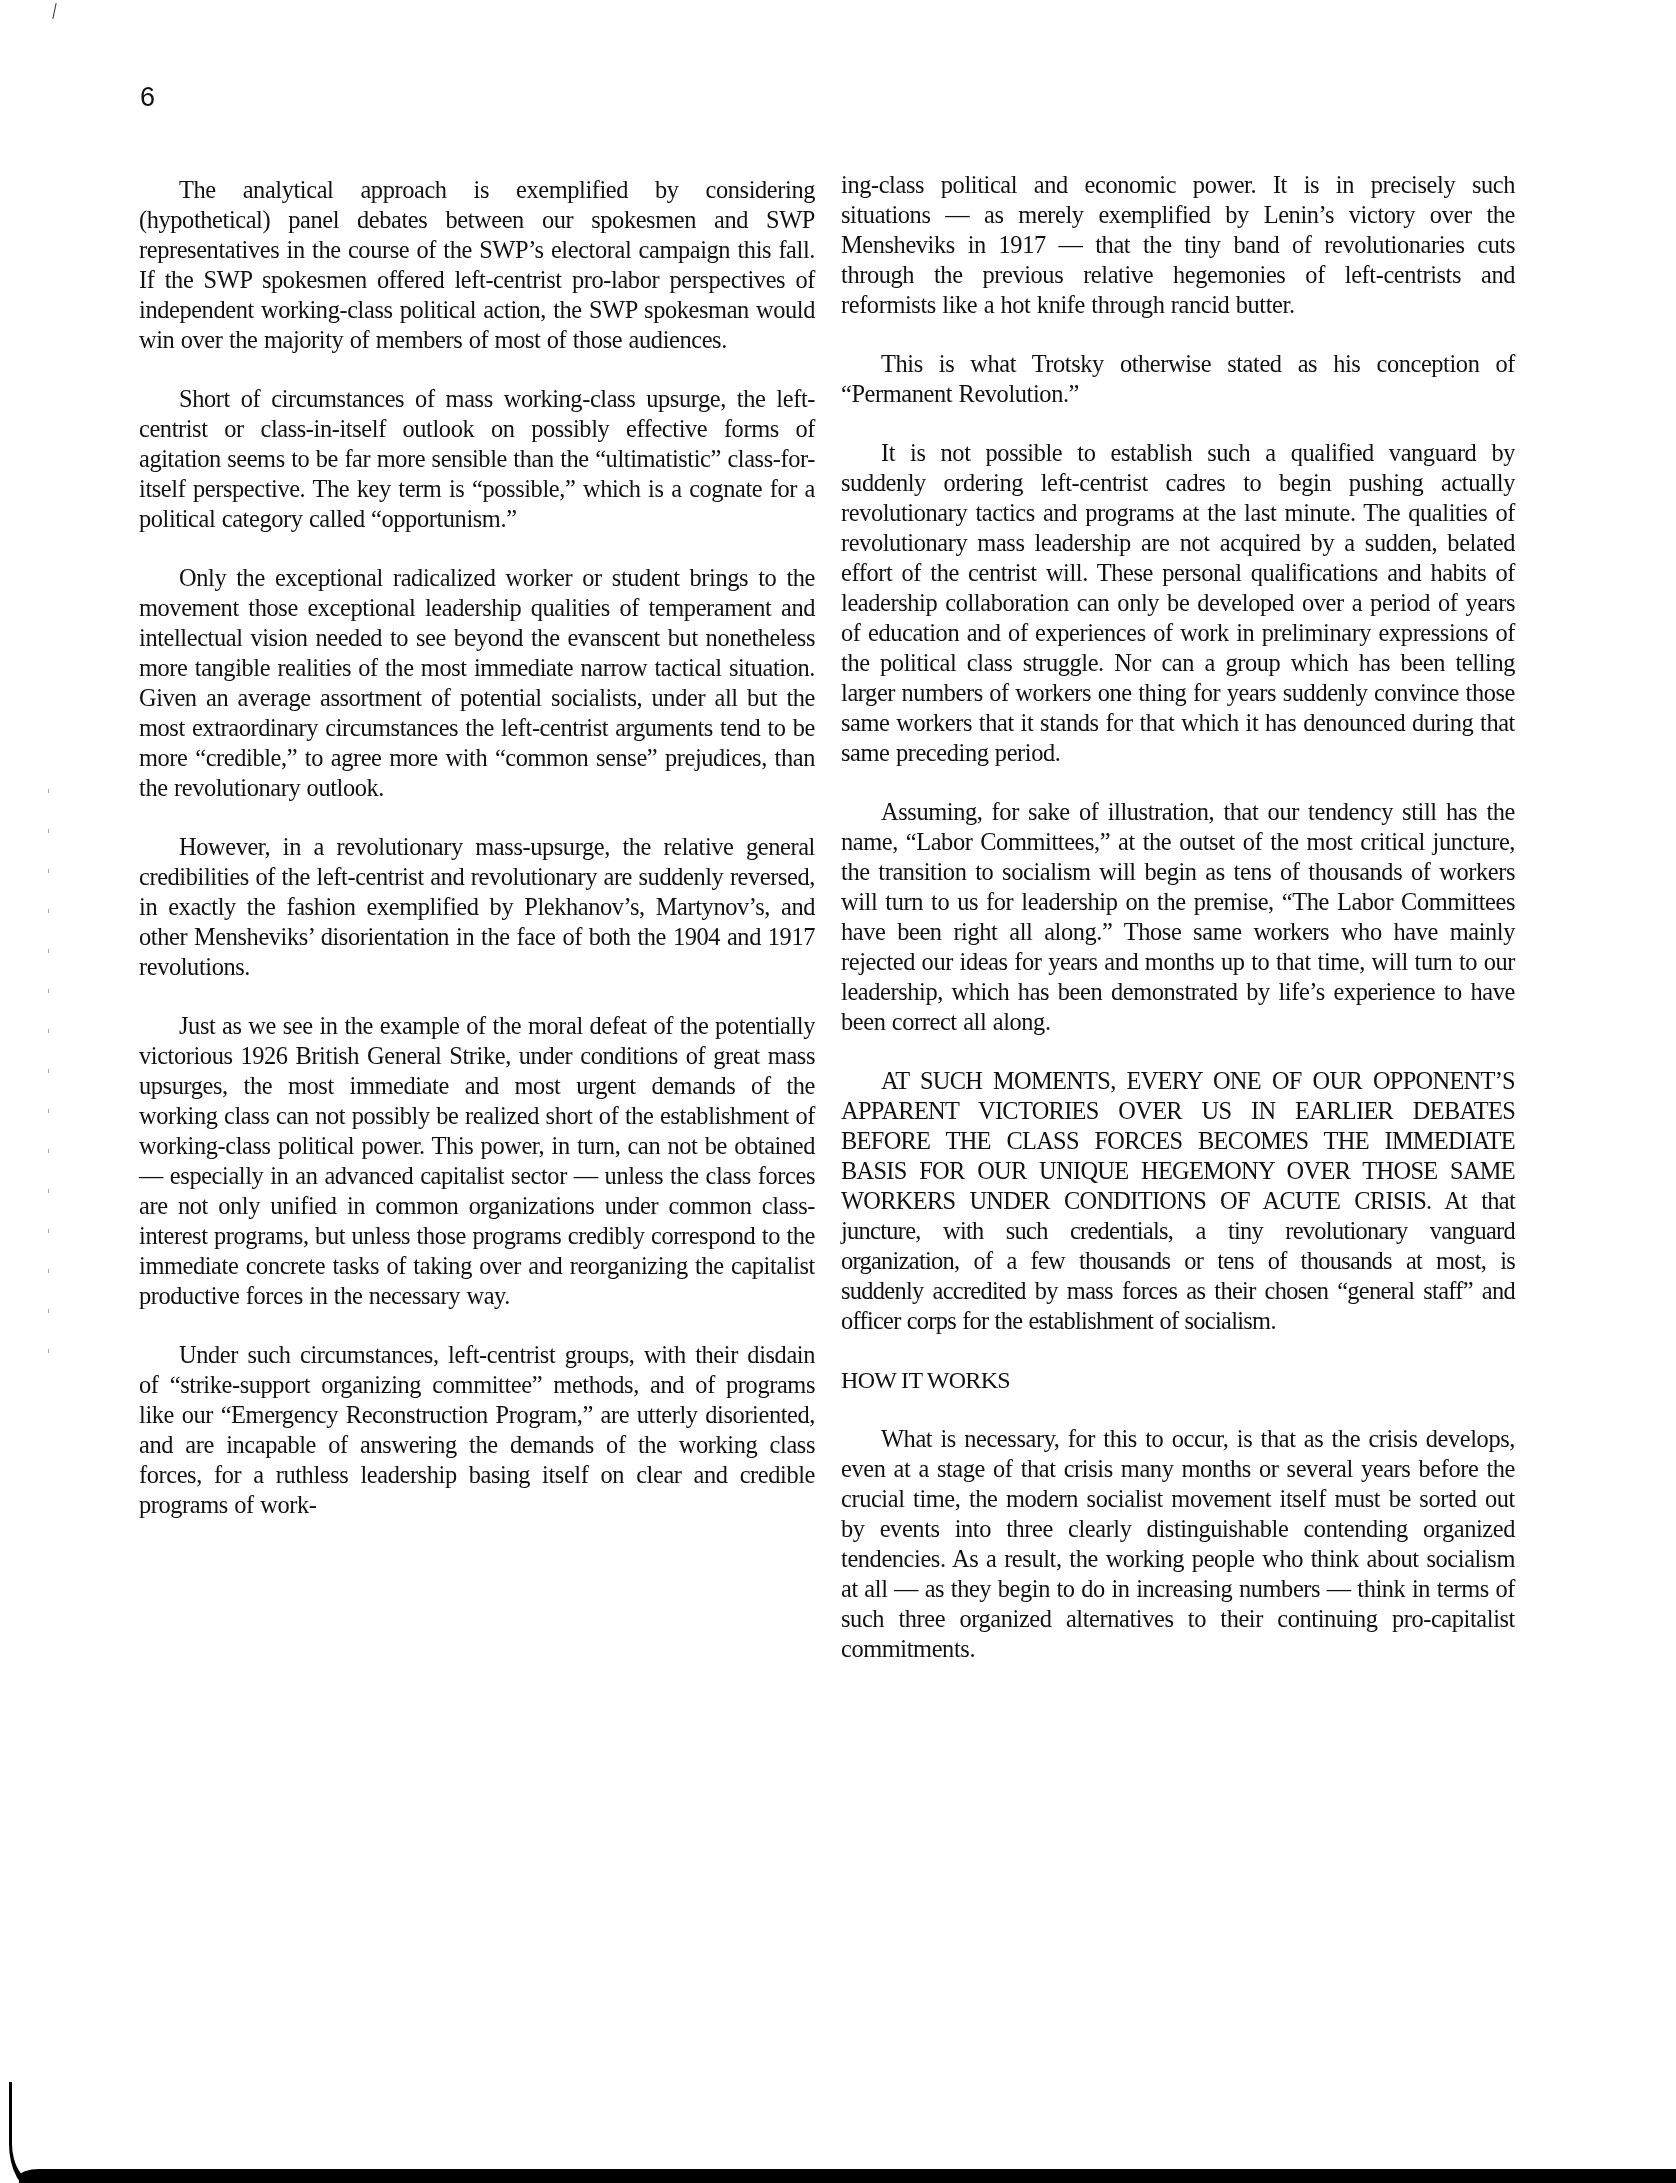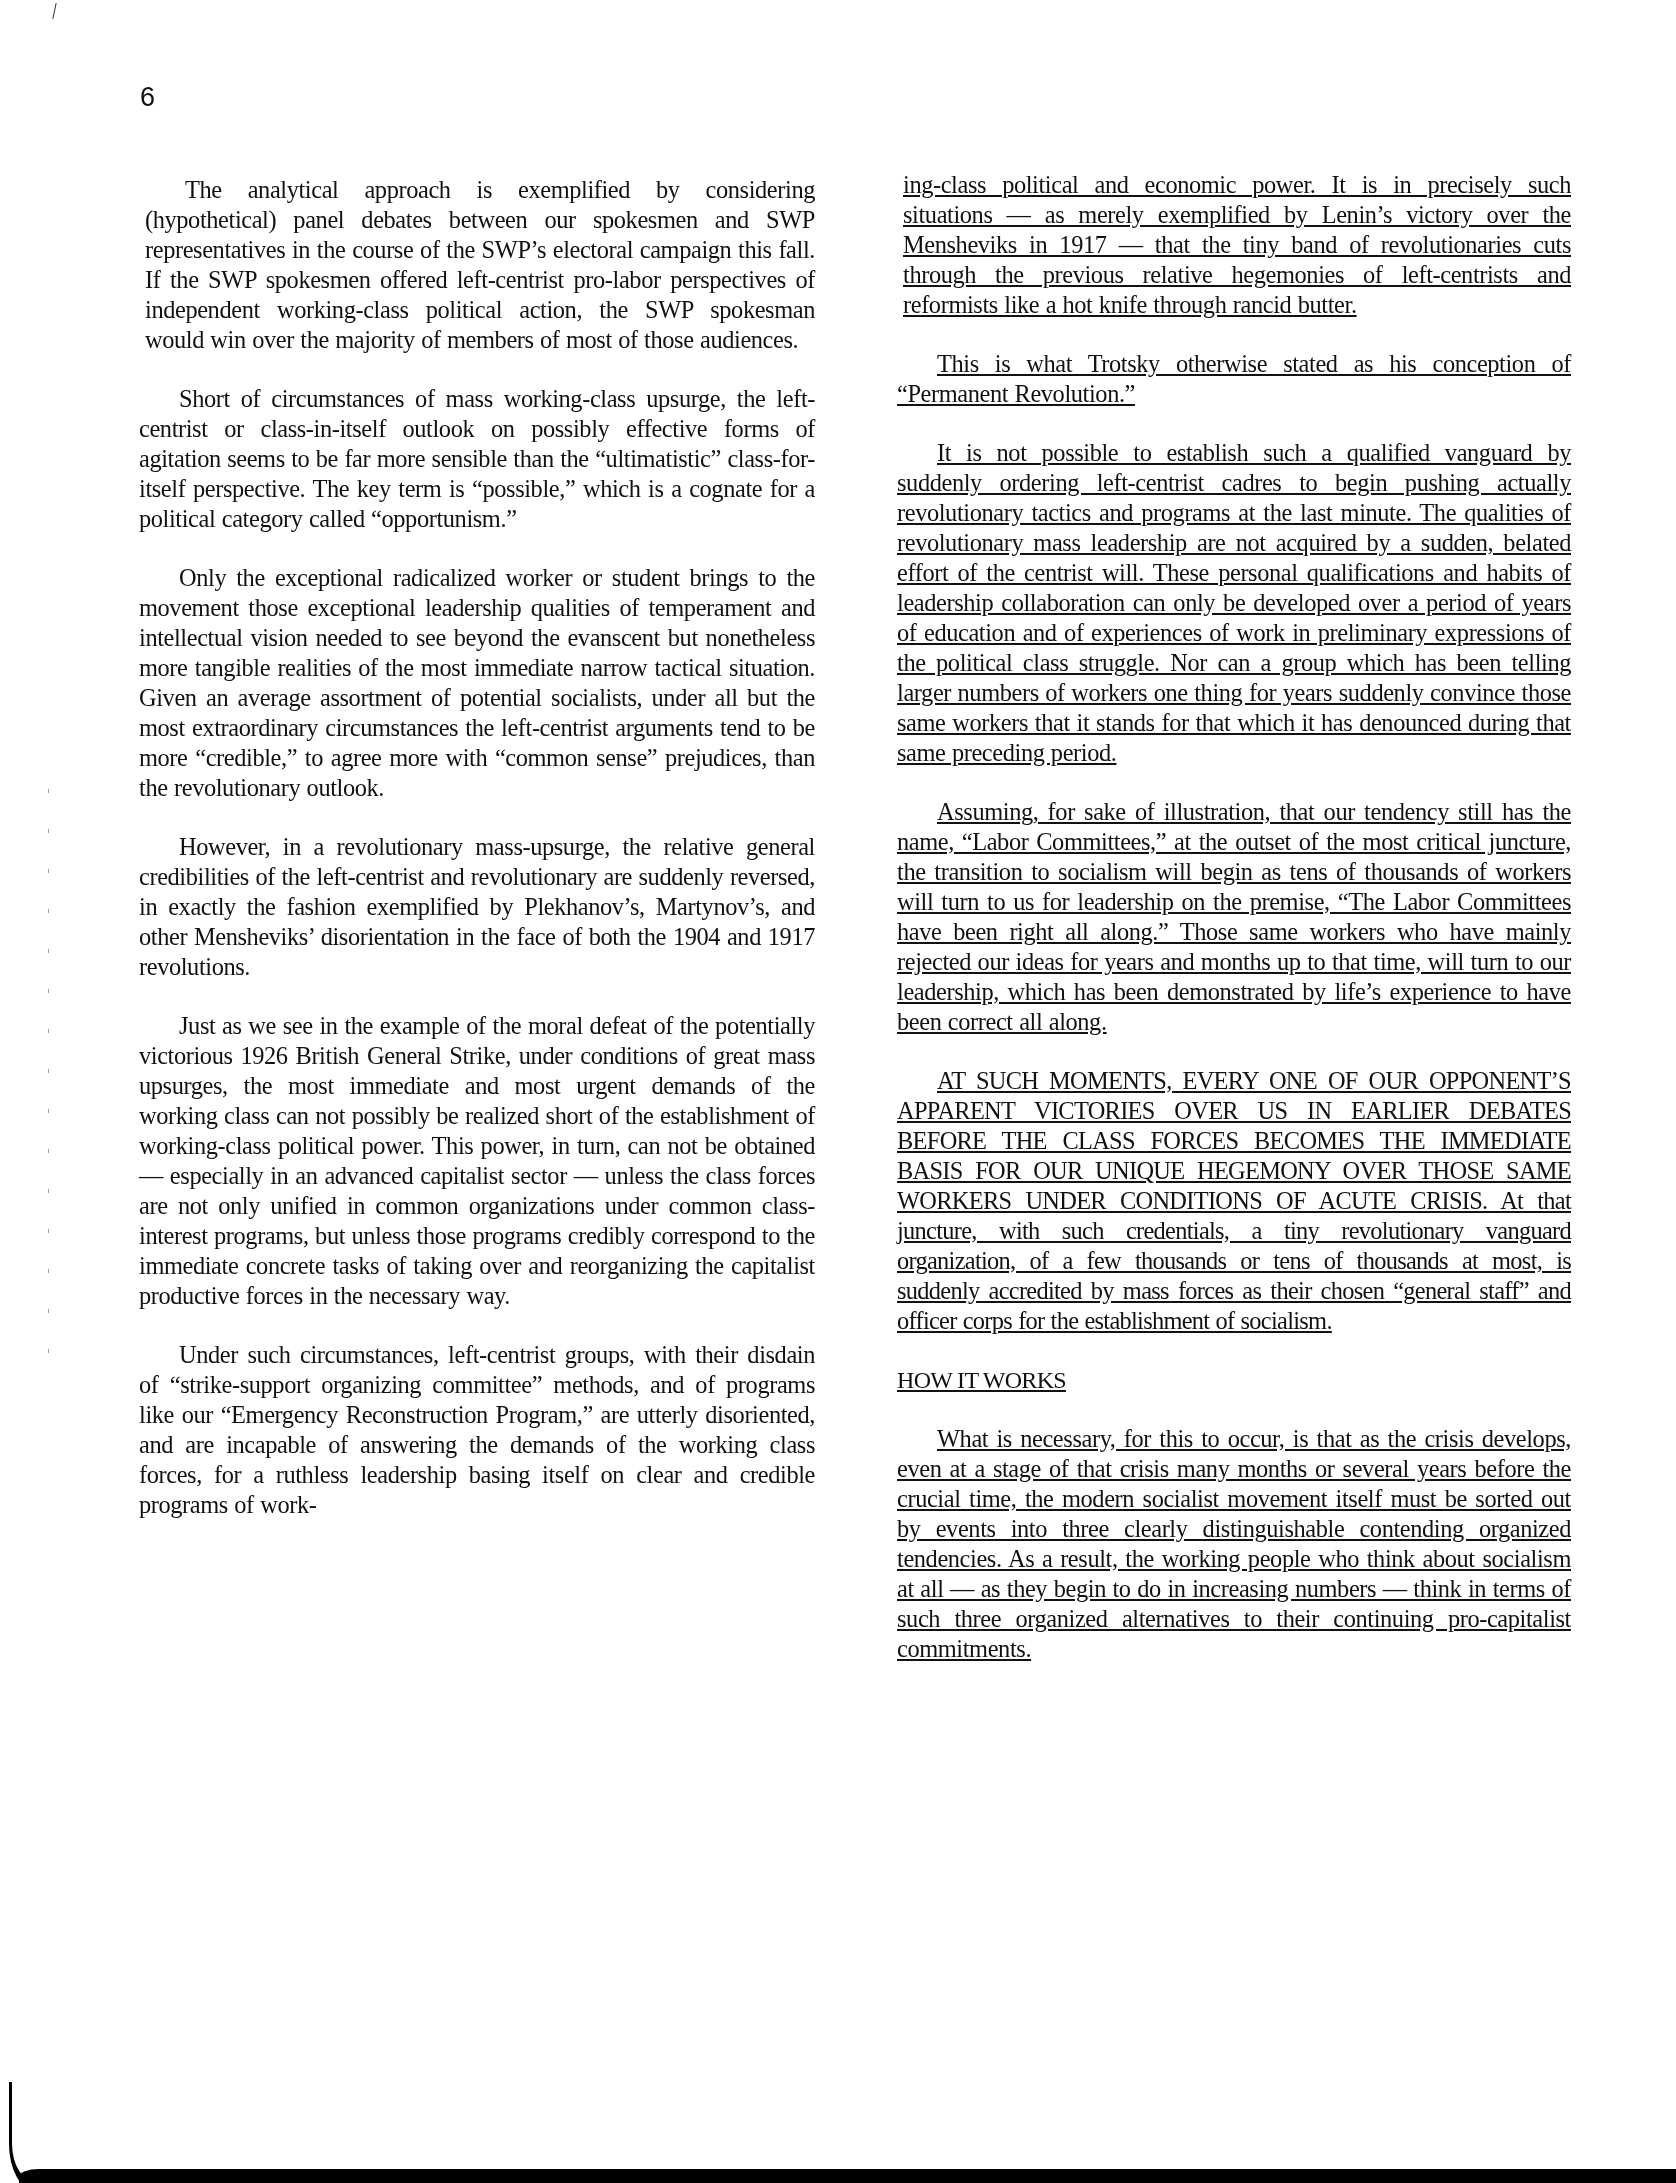--- a/index.html
+++ b/index.html
@@ -25,38 +25,36 @@
     }
     .column {
       position: absolute;
       top: 175px;
     }
     .col-left {
       left: 139px;
       width: 676px;
     }
     .col-right {
-      left: 897px;
+      left: 841px;
       width: 674px;
       top: 170px;
-      text-decoration: underline;
     }
     .para {
       margin: 0 0 29px 0;
       font-size: 24.4px;
       line-height: 30px;
       text-align: justify;
       text-indent: 40px;
       letter-spacing: -0.4px;
       word-spacing: 0.7px;
       transform-origin: left top;
     }
     .para.no-indent {
       text-indent: 0;
-      margin-left: 6px;
     }
     .para.caps {
       letter-spacing: -0.7px;
     }
     .heading {
       margin: 8px 0 29px 0;
       font-size: 24px;
       line-height: 30px;
       letter-spacing: -0.7px;
     }

